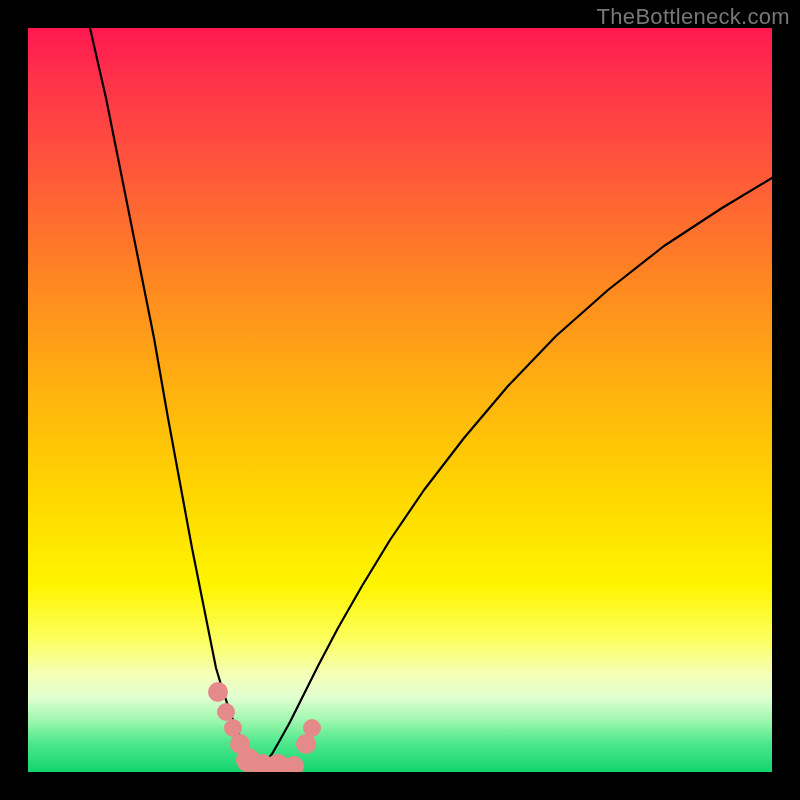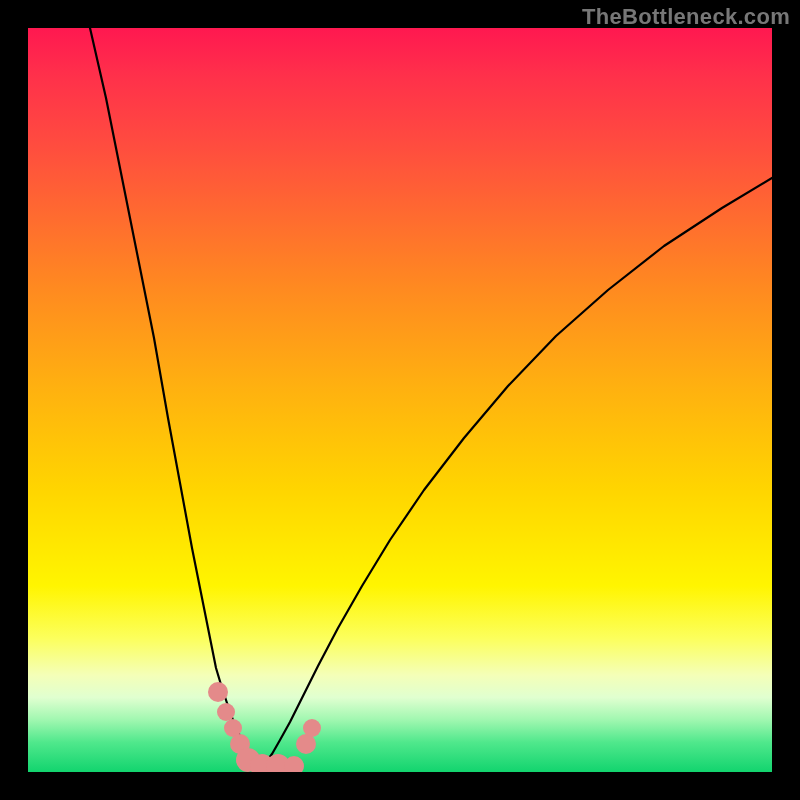--- a/index.html
+++ b/index.html
@@ -33,21 +33,21 @@
       #50e88c 96%,
       #12d46e 100%
     );
   }
   .watermark {
     position: absolute;
     top: 4px;
     right: 10px;
     color: #777;
     font-size: 22px;
-    font-weight: 700;
+    font-weight: 400;
     letter-spacing: 0.3px;
     z-index: 10;
   }
   svg.plot {
     position: absolute;
     left: 0;
     top: 0;
     width: 744px;
     height: 744px;
   }

